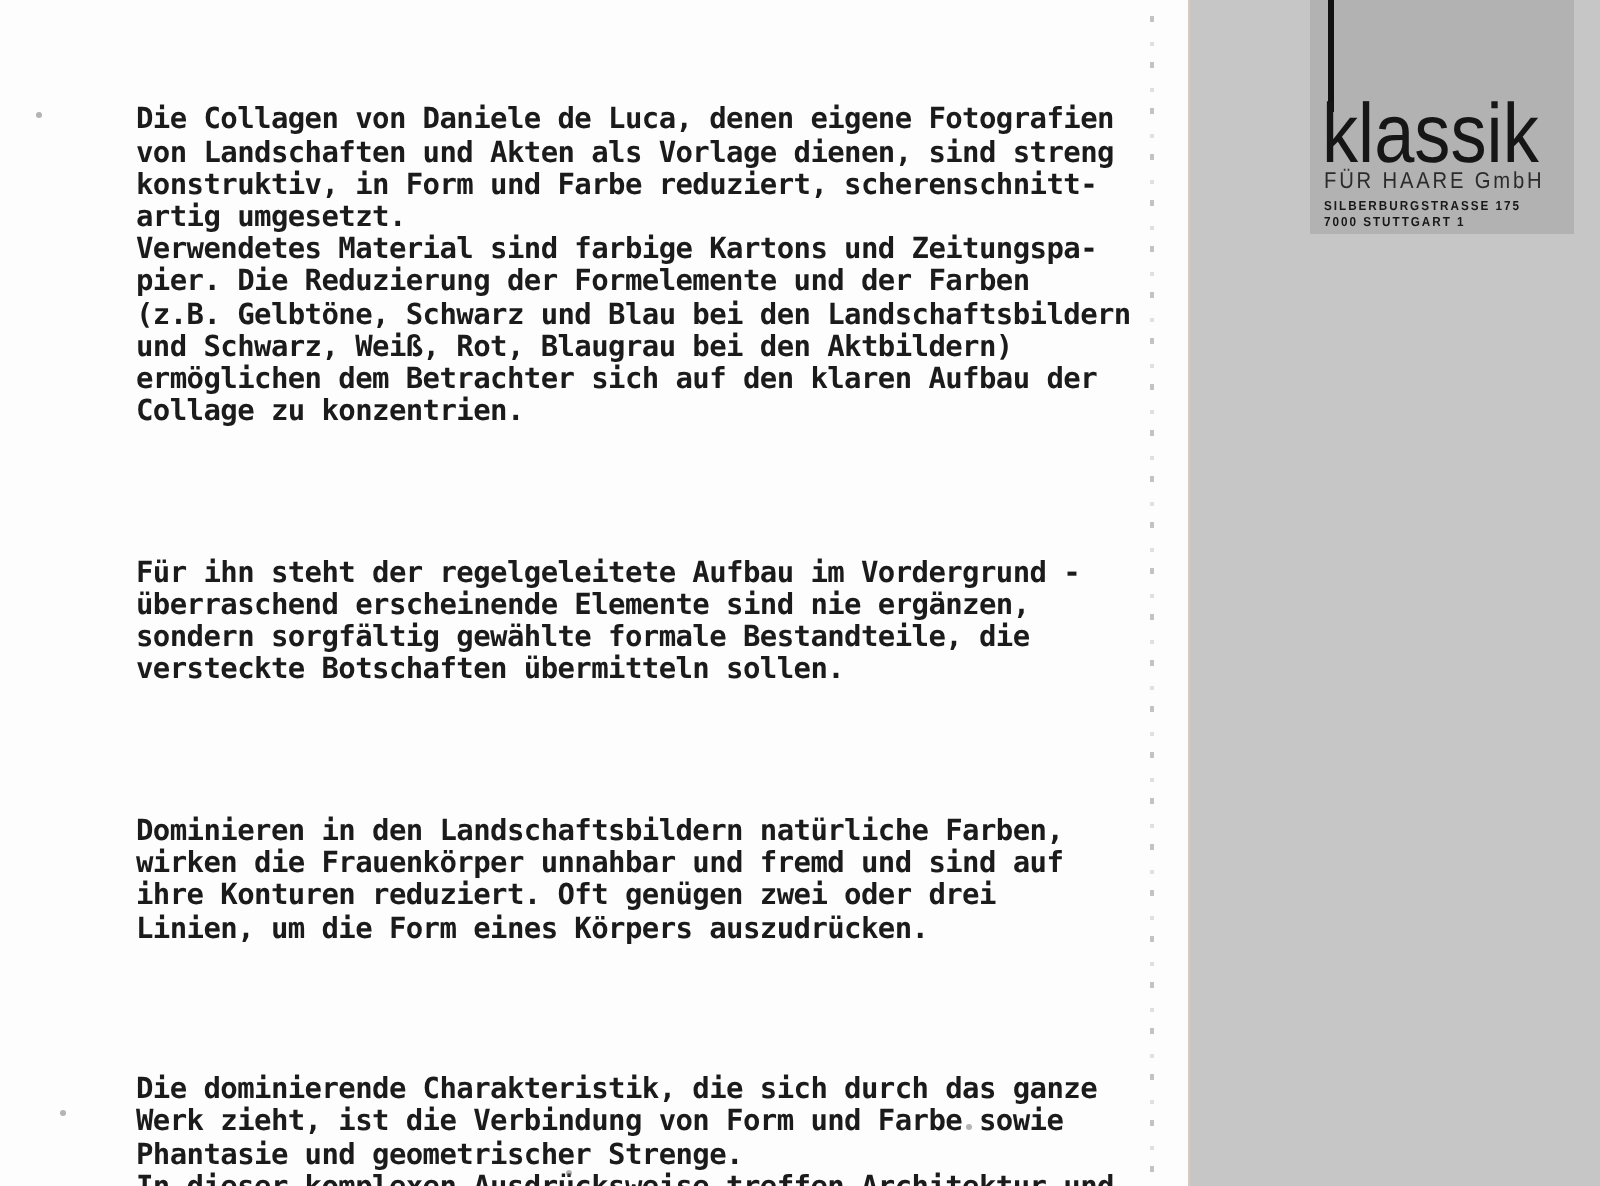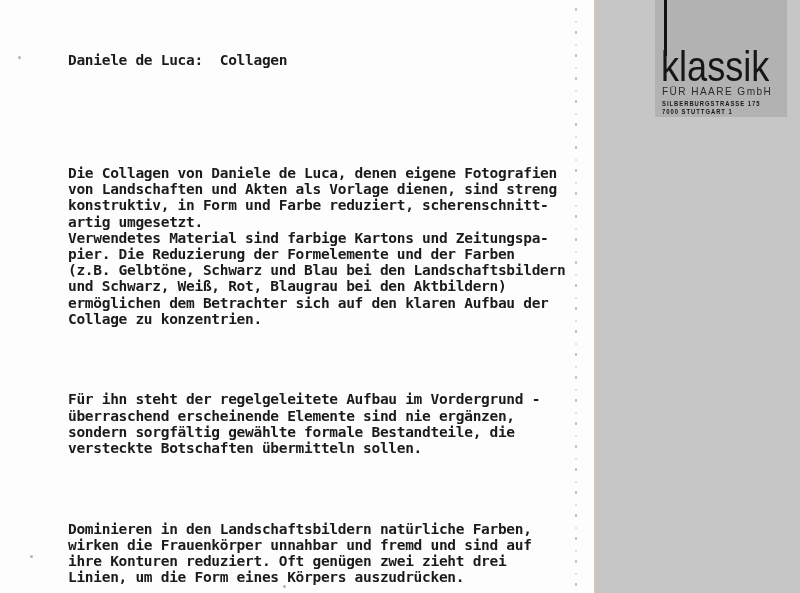--- a/index.html
+++ b/index.html
@@ -93,38 +93,37 @@
   }
   .logo-addr1 { top: 100px; }
   .logo-addr2 { top: 108px; }
 </style>
 </head>
 <body>
 
 <div class="page">
 
   <div class="paper">
-    <div class="doc-title">Daniele de Luca:  Collagen</div>
     <div class="para">Die Collagen von Daniele de Luca, denen eigene Fotografien
 von Landschaften und Akten als Vorlage dienen, sind streng
 konstruktiv, in Form und Farbe reduziert, scherenschnitt-
 artig umgesetzt.
 Verwendetes Material sind farbige Kartons und Zeitungspa-
 pier. Die Reduzierung der Formelemente und der Farben
 (z.B. Gelbtöne, Schwarz und Blau bei den Landschaftsbildern
 und Schwarz, Weiß, Rot, Blaugrau bei den Aktbildern)
 ermöglichen dem Betrachter sich auf den klaren Aufbau der
 Collage zu konzentrien.</div>
     <div class="para">Für ihn steht der regelgeleitete Aufbau im Vordergrund -
 überraschend erscheinende Elemente sind nie ergänzen,
 sondern sorgfältig gewählte formale Bestandteile, die
 versteckte Botschaften übermitteln sollen.</div>
     <div class="para">Dominieren in den Landschaftsbildern natürliche Farben,
 wirken die Frauenkörper unnahbar und fremd und sind auf
-ihre Konturen reduziert. Oft genügen zwei zieht drei
+ihre Konturen reduziert. Oft genügen zwei oder drei
 Linien, um die Form eines Körpers auszudrücken.</div>
     <div class="para">Die dominierende Charakteristik, die sich durch das ganze
 Werk zieht, ist die Verbindung von Form und Farbe sowie
 Phantasie und geometrischer Strenge.
 In dieser komplexen Ausdrücksweise treffen Architektur und
 Malerei zusammen und ergänzen sich zu einem Gleichgewicht
 der Kräfte.</div>
     
   </div>
 

